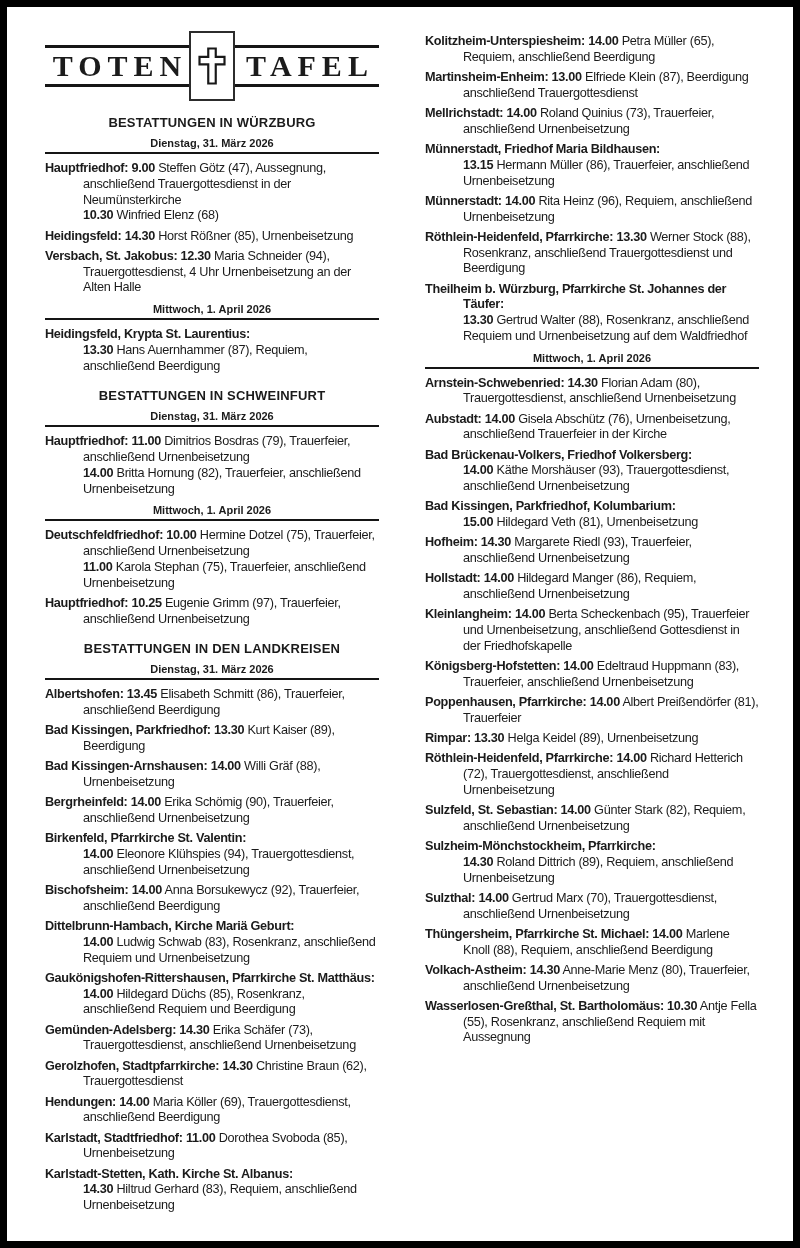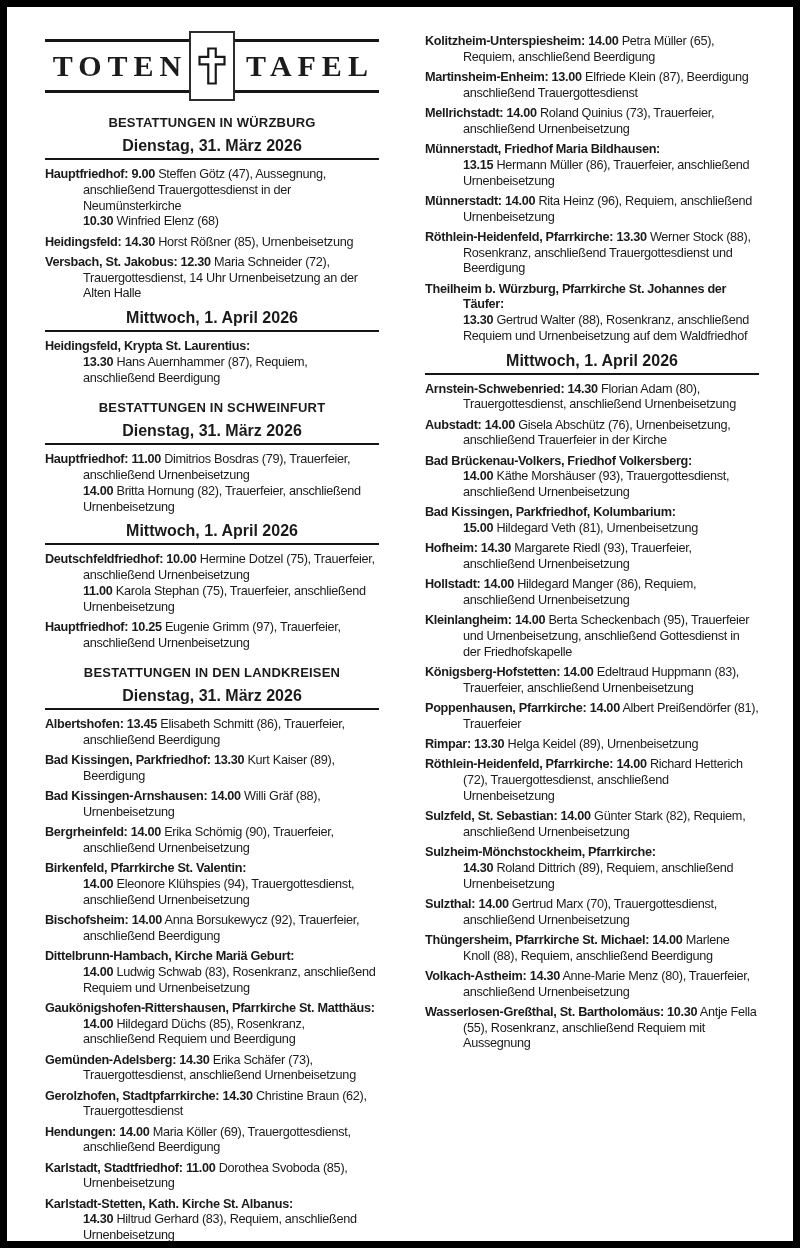--- a/index.html
+++ b/index.html
@@ -17,21 +17,21 @@
     font-family: "Liberation Sans", sans-serif;
     color: #1b1b1b;
   }
   .col { flex: 1 1 0; min-width: 0; }
   .col-right { padding-top: 5px; }
 
   
   .logo { display: flex; align-items: center; height: 70px; margin: 2px 0 8px; }
   .logo-side {
     flex: 1 1 0;
-    height: 54px;
+    height: 42px;
     border-top: 3px solid #151515;
     border-bottom: 3px solid #151515;
     display: flex; align-items: center; justify-content: center;
   }
   .logo-word {
     font-family: "Liberation Serif", serif;
     font-weight: 700;
     font-size: 30px;
     letter-spacing: 6px;
     line-height: 1;
@@ -50,21 +50,21 @@
   .section-title {
     text-align: center;
     font-weight: 700;
     font-size: 13px;
     letter-spacing: 0.2px;
     margin: 14px 0 4px;
   }
   .date-header {
     text-align: center;
     font-weight: 700;
-    font-size: 16px;
+    font-size: 11px;
     margin: 7px 0 3px;
   }
   .rule { border-bottom: 2px solid #151515; margin: 0 0 7px; }
 
   
   .entry {
     font-size: 12.7px;
     line-height: 1.24;
     letter-spacing: -0.3px;
     padding-left: 38px;
@@ -90,21 +90,21 @@
         </div>
         <div class="logo-side">
           <span class="logo-word">TAFEL</span>
         </div>
       </div>
       <div class="section-title">BESTATTUNGEN IN WÜRZBURG</div>
       <div class="date-header">Dienstag, 31. März 2026</div>
       <div class="rule"></div>
       <p class="entry"><span class="b">Hauptfriedhof: 9.00</span><span class="r"> Steffen Götz (47), Aussegnung, anschließend Trauergottesdienst in der Neumünsterkirche</span><br><span class="b">10.30</span><span class="r"> Winfried Elenz (68)</span></p>
       <p class="entry"><span class="b">Heidingsfeld: 14.30</span><span class="r"> Horst Rößner (85), Urnenbeisetzung</span></p>
-      <p class="entry"><span class="b">Versbach, St. Jakobus: 12.30</span><span class="r"> Maria Schneider (72), Trauergottesdienst, 14 Uhr Urnenbeisetzung an der Alten Halle</span></p>
+      <p class="entry"><span class="b">Versbach, St. Jakobus: 12.30</span><span class="r"> Maria Schneider (94), Trauergottesdienst, 4 Uhr Urnenbeisetzung an der Alten Halle</span></p>
       <div class="date-header">Mittwoch, 1. April 2026</div>
       <div class="rule"></div>
       <p class="entry"><span class="b">Heidingsfeld, Krypta St. Laurentius:</span><br><span class="b">13.30</span><span class="r"> Hans Auernhammer (87), Requiem, anschließend Beerdigung</span></p>
       <div class="section-title">BESTATTUNGEN IN SCHWEINFURT</div>
       <div class="date-header">Dienstag, 31. März 2026</div>
       <div class="rule"></div>
       <p class="entry"><span class="b">Hauptfriedhof: 11.00</span><span class="r"> Dimitrios Bosdras (79), Trauerfeier, anschließend Urnenbeisetzung</span><br><span class="b">14.00</span><span class="r"> Britta Hornung (82), Trauerfeier, anschließend Urnenbeisetzung</span></p>
       <div class="date-header">Mittwoch, 1. April 2026</div>
       <div class="rule"></div>
       <p class="entry"><span class="b">Deutschfeldfriedhof: 10.00</span><span class="r"> Hermine Dotzel (75), Trauerfeier, anschließend Urnenbeisetzung</span><br><span class="b">11.00</span><span class="r"> Karola Stephan (75), Trauerfeier, anschließend Urnenbeisetzung</span></p>

